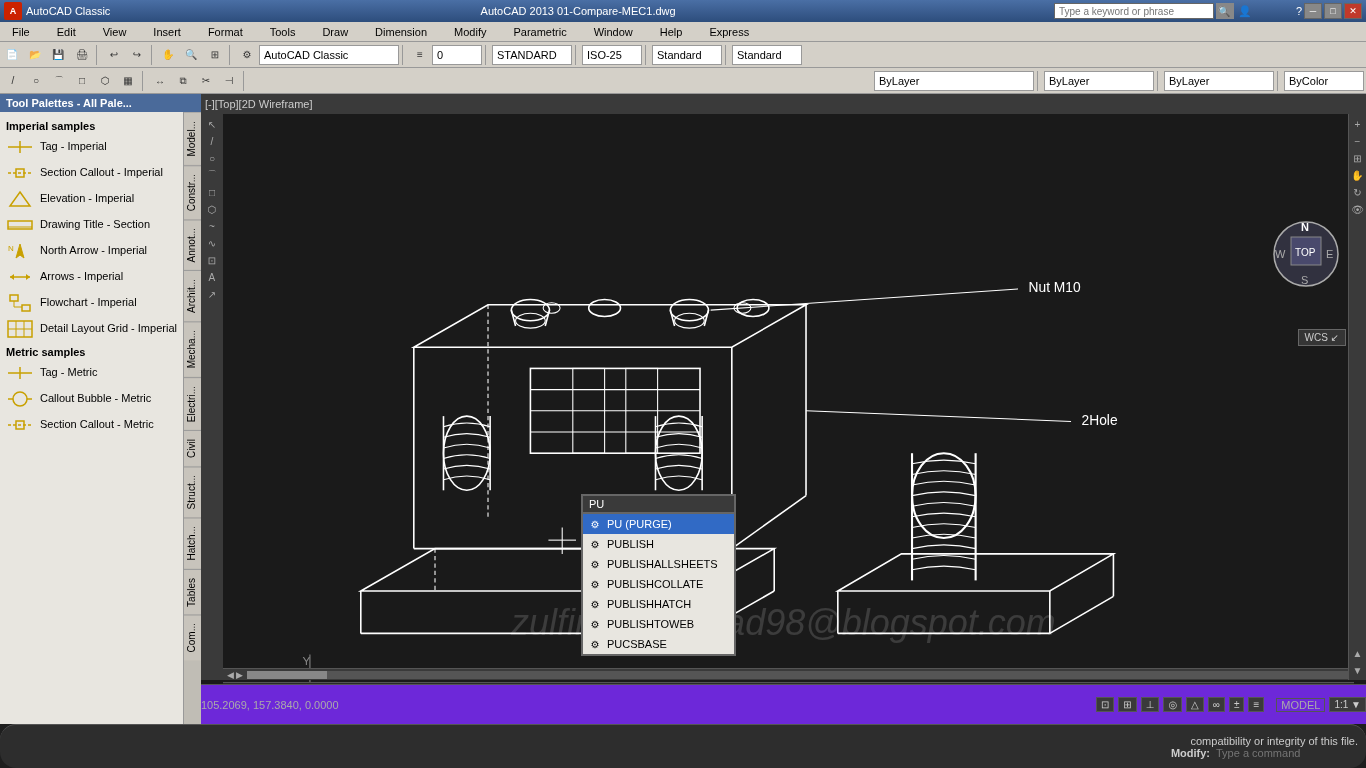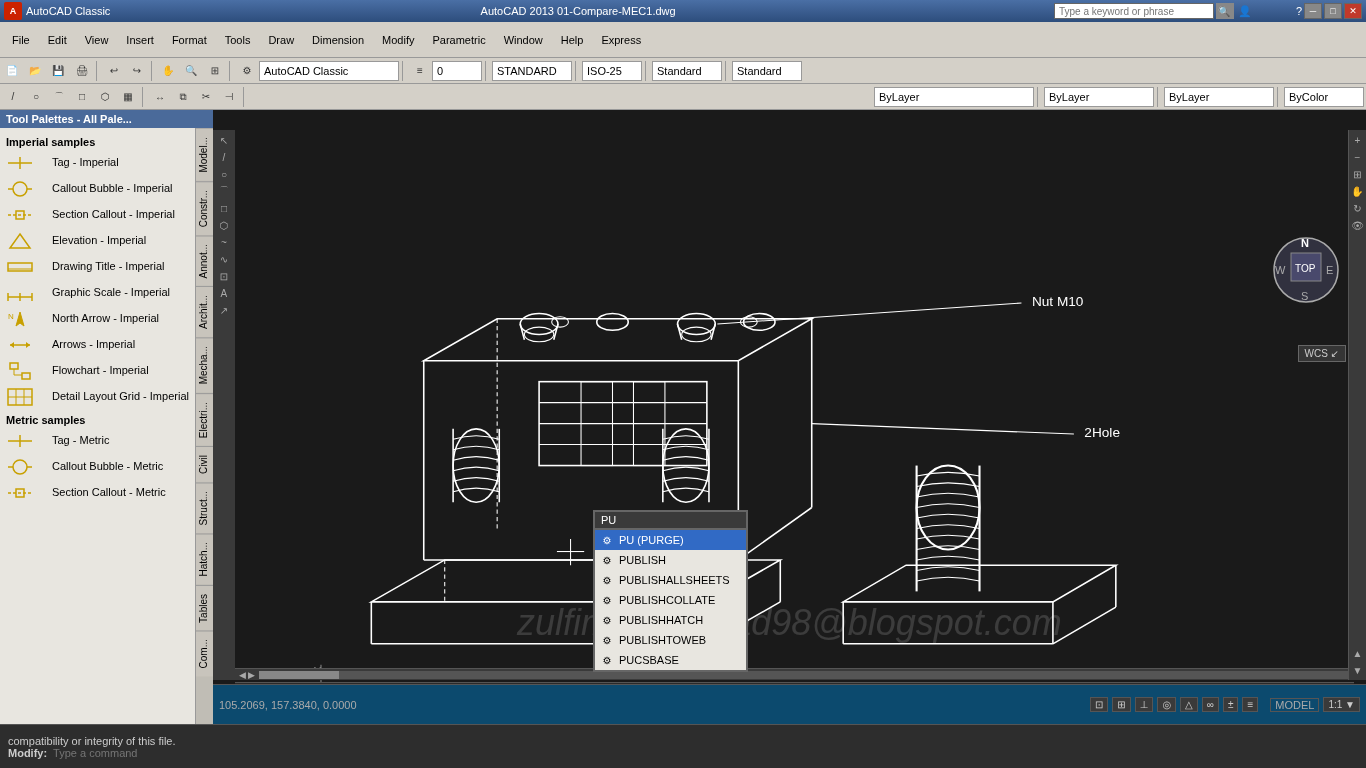--- a/index.html
+++ b/index.html
@@ -20,26 +20,26 @@
     #title-bar-center { flex: 1; text-align: center; font-size: 11px; }
     #title-bar-right { display: flex; align-items: center; gap: 2px; padding-left: 8px; }
     .title-btn {
       width: 18px; height: 16px; background: #888; border: 1px solid #666;
       display: flex; align-items: center; justify-content: center; font-size: 9px; color: white; cursor: pointer;
     }
     .title-btn.close { background: #c0392b; }
 
     
     #menu-bar {
-      height: 36px;
+      height: 20px;
       background: #d4d0c8;
       display: flex;
       align-items: center;
       padding: 0 4px;
-      gap: 2px;
+      gap: 11px;
       border-bottom: 1px solid #999;
     }
     .menu-item {
       padding: 1px 8px;
       font-size: 11px;
       color: #000;
       cursor: pointer;
     }
 
     
@@ -84,21 +84,21 @@
       gap: 6px;
       padding: 3px 2px;
       cursor: pointer;
       font-size: 11px;
     }
     .palette-icon {
       width: 28px; height: 20px;
       display: flex; align-items: center; justify-content: center;
       font-size: 14px; flex-shrink: 0;
     }
-    .palette-label { font-size: 11px; color: #000; line-height: 1.2; margin-left: 12px; }
+    .palette-label { font-size: 11px; color: #000; line-height: 1.2; }
 
     
     #vertical-tabs {
       width: 18px;
       background: #c0bdb5;
       display: flex;
       flex-direction: column;
       border-left: 1px solid #999;
     }
     .vtab {
@@ -224,25 +224,26 @@
     .status-btn {
       background: #3a3a3a; border: 1px solid #555; color: #ccc;
       font-size: 10px; padding: 1px 4px; cursor: pointer;
     }
 
     
     #cmdline-area {
       height: 22px;
       background: #2d2d2d;
       display: flex;
-      align-items: flex-start;
+      align-items: flex-end;
       padding: 0 6px;
       color: #ccc;
       font-size: 11px;
       border-top: 1px solid #555;
+      border-radius: 16px;
     }
 
     
     #watermark {
       position: absolute;
       bottom: 80px; left: 0; right: 0;
       text-align: center;
       color: rgba(255,255,255,0.15);
       font-size: 36px;
       font-style: italic;
@@ -376,30 +377,20 @@
           <div class="palette-item">
             <div class="palette-icon">
               <svg width="28" height="20" viewBox="0 0 28 20">
                 <line x1="2" y1="10" x2="26" y2="10" stroke="#c8a000" stroke-width="1.5"></line>
                 <line x1="14" y1="4" x2="14" y2="16" stroke="#c8a000" stroke-width="1.5"></line>
               </svg>
             </div>
             <span class="palette-label">Tag - Imperial</span>
           </div>
 
-          <div class="palette-item">
-            <div class="palette-icon">
-              <svg width="28" height="20" viewBox="0 0 28 20">
-                <circle cx="14" cy="10" r="7" stroke="#c8a000" stroke-width="1.5" fill="none"></circle>
-                <line x1="2" y1="10" x2="7" y2="10" stroke="#c8a000" stroke-width="1.5"></line>
-                <line x1="21" y1="10" x2="26" y2="10" stroke="#c8a000" stroke-width="1.5"></line>
-              </svg>
-            </div>
-            <span class="palette-label">Callout Bubble - Imperial</span>
-          </div>
 
           <div class="palette-item">
             <div class="palette-icon">
               <svg width="28" height="20" viewBox="0 0 28 20">
                 <line x1="2" y1="10" x2="26" y2="10" stroke="#c8a000" stroke-width="1.5" stroke-dasharray="3,2"></line>
                 <rect x="10" y="6" width="8" height="8" stroke="#c8a000" stroke-width="1.5" fill="none"></rect>
               </svg>
             </div>
             <span class="palette-label">Section Callout - Imperial</span>
           </div>
@@ -413,34 +404,23 @@
             <span class="palette-label">Elevation - Imperial</span>
           </div>
 
           <div class="palette-item">
             <div class="palette-icon">
               <svg width="28" height="20" viewBox="0 0 28 20">
                 <rect x="2" y="6" width="24" height="8" stroke="#c8a000" stroke-width="1.5" fill="none"></rect>
                 <line x1="2" y1="12" x2="26" y2="12" stroke="#c8a000" stroke-width="1"></line>
               </svg>
             </div>
-            <span class="palette-label">Drawing Title - Imperial</span>
-          </div>
-
-          <div class="palette-item">
-            <div class="palette-icon">
-              <svg width="28" height="20" viewBox="0 0 28 20">
-                <line x1="2" y1="14" x2="26" y2="14" stroke="#c8a000" stroke-width="1.5"></line>
-                <line x1="2" y1="10" x2="2" y2="18" stroke="#c8a000" stroke-width="1.5"></line>
-                <line x1="14" y1="10" x2="14" y2="18" stroke="#c8a000" stroke-width="1.5"></line>
-                <line x1="26" y1="10" x2="26" y2="18" stroke="#c8a000" stroke-width="1.5"></line>
-              </svg>
-            </div>
-            <span class="palette-label">Graphic Scale - Imperial</span>
-          </div>
+            <span class="palette-label">Drawing Title - Section</span>
+          </div>
+
 
           <div class="palette-item">
             <div class="palette-icon">
               <svg width="28" height="20" viewBox="0 0 28 20">
                 <polygon points="14,3 18,17 14,14 10,17" stroke="#c8a000" stroke-width="1" fill="#c8a000"></polygon>
                 <text x="2" y="10" font-size="8" fill="#c8a000">N</text>
               </svg>
             </div>
             <span class="palette-label">North Arrow - Imperial</span>
           </div>
@@ -525,20 +505,23 @@
           <div class="vtab">Struct...</div>
           <div class="vtab">Hatch...</div>
           <div class="vtab">Tables</div>
           <div class="vtab">Com...</div>
         </div>
       </div>
     </div>
 
     <div id="drawing-area" style="position:relative;flex:1;background:#1a1a1a;overflow:hidden;">
 
+      <div id="drawing-toolbar-top">
+        <span>[-][Top][2D Wireframe]</span>
+      </div>
 
       <div style="position:absolute;top:20px;left:0;width:22px;bottom:44px;background:#3a3a3a;display:flex;flex-direction:column;align-items:center;padding:2px 0;gap:1px;z-index:10;">
         <div class="right-tb-btn">↖</div>
         <div class="right-tb-btn">/</div>
         <div class="right-tb-btn">○</div>
         <div class="right-tb-btn">⌒</div>
         <div class="right-tb-btn">□</div>
         <div class="right-tb-btn">⬡</div>
         <div class="right-tb-btn">~</div>
         <div class="right-tb-btn">∿</div>
@@ -713,21 +696,21 @@
         </div>
       </div>
 
       <div id="bottom-tabs" style="position:absolute;bottom:22px;left:22px;right:12px;height:20px;background:#2a2a2a;display:flex;align-items:flex-end;padding:0 2px;gap:2px;border-top:1px solid #555;">
         <div class="btab active">Model</div>
         <div class="btab">Layout1</div>
         <div class="btab">Layout2</div>
         <div style="width:10px;height:16px;display:flex;align-items:center;justify-content:center;color:#888;font-size:10px;cursor:pointer;">+</div>
       </div>
 
-      <div id="status-bar" style="position:absolute;bottom:0;left:0;right:0;height:40px;background:#0c4a6e;display:flex;align-items:center;justify-content:space-between;padding:0 6px;color:#aaa;font-size:11px;border-top:1px solid #555;">
+      <div id="status-bar" style="position:absolute;bottom:0;left:0;right:0;height:40px;background:#6d28d9;display:flex;align-items:center;justify-content:space-between;padding:0 0;color:#aaa;font-size:11px;border-top:1px solid #555;">
         <div id="status-left">
           <span>105.2069, 157.3840, 0.0000</span>
         </div>
         <div id="status-right" style="display:flex;align-items:center;gap:4px;">
           <div class="status-btn">⊡</div>
           <div class="status-btn">⊞</div>
           <div class="status-btn">⊥</div>
           <div class="status-btn">◎</div>
           <div class="status-btn">△</div>
           <div class="status-btn">∞</div>

